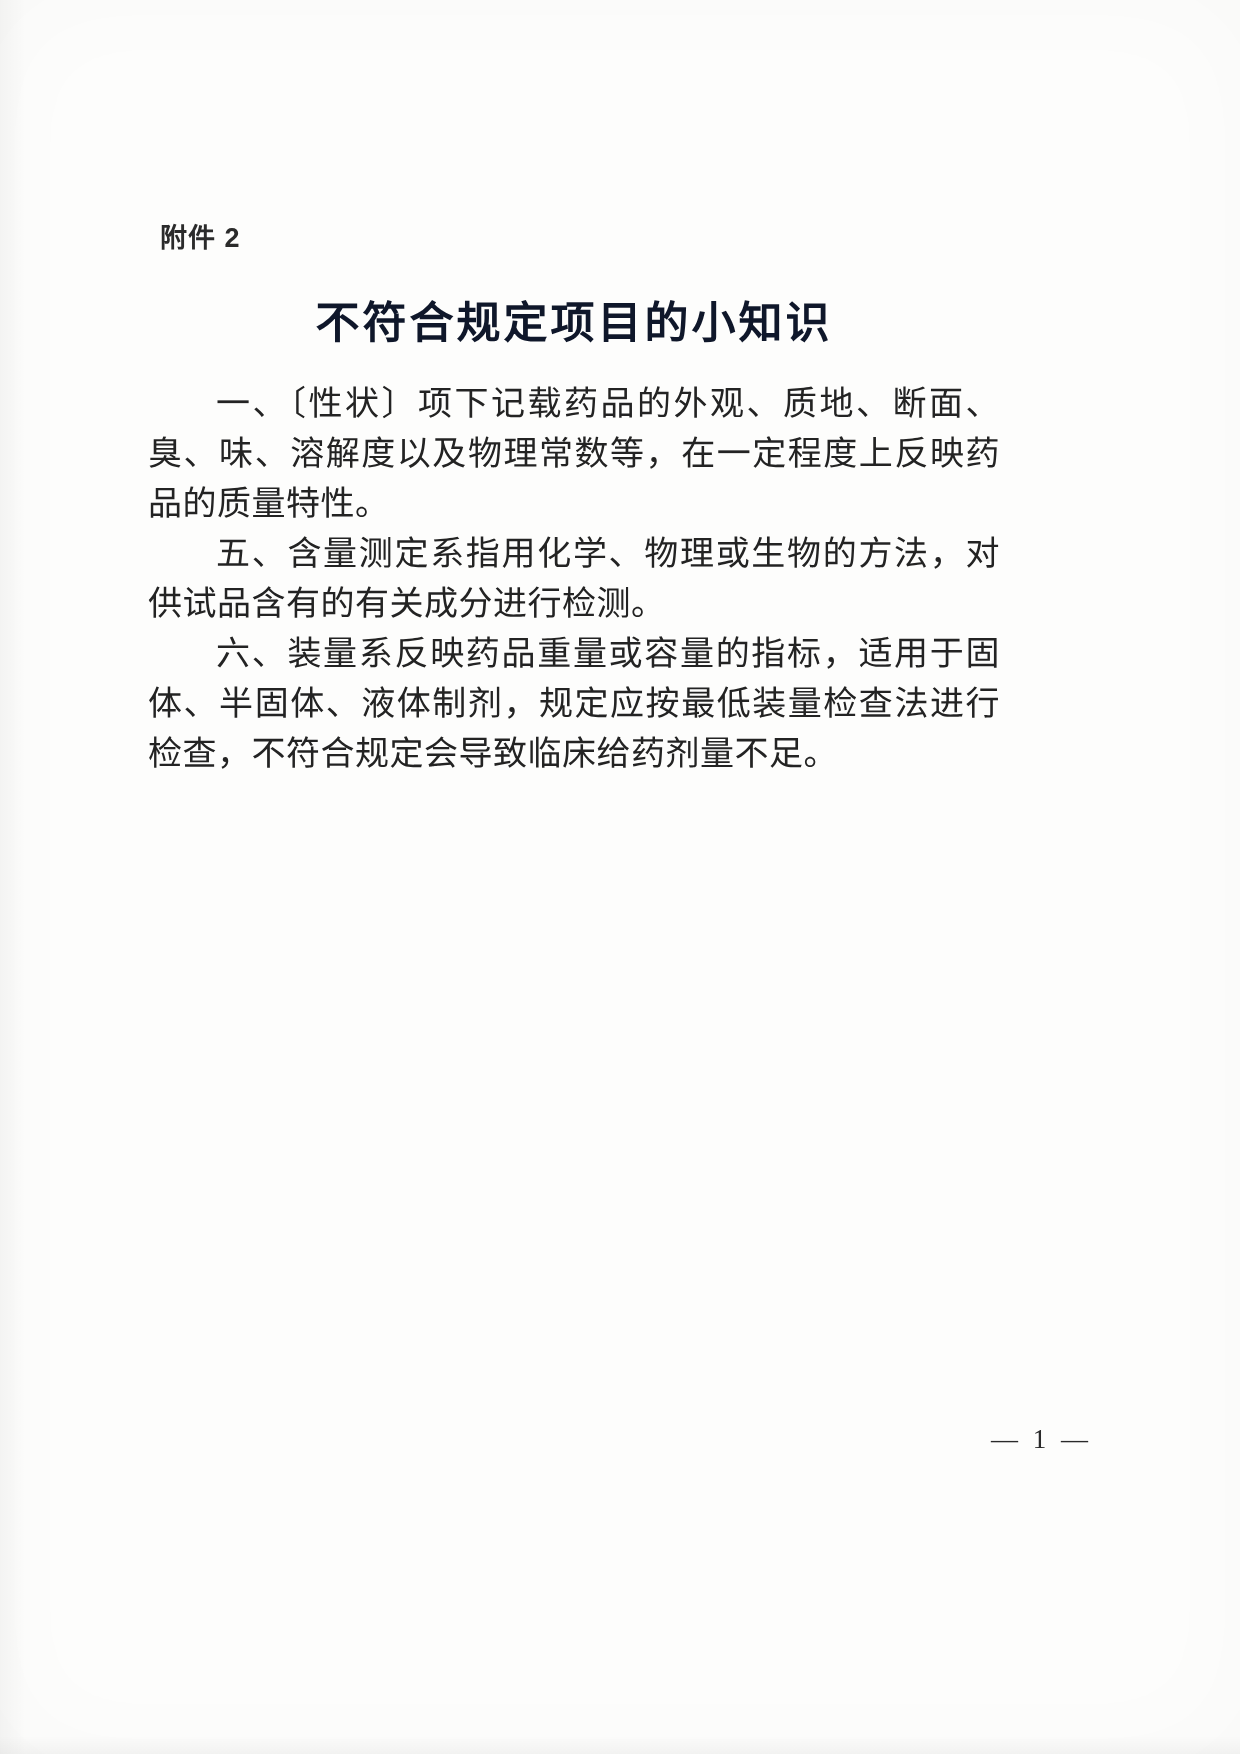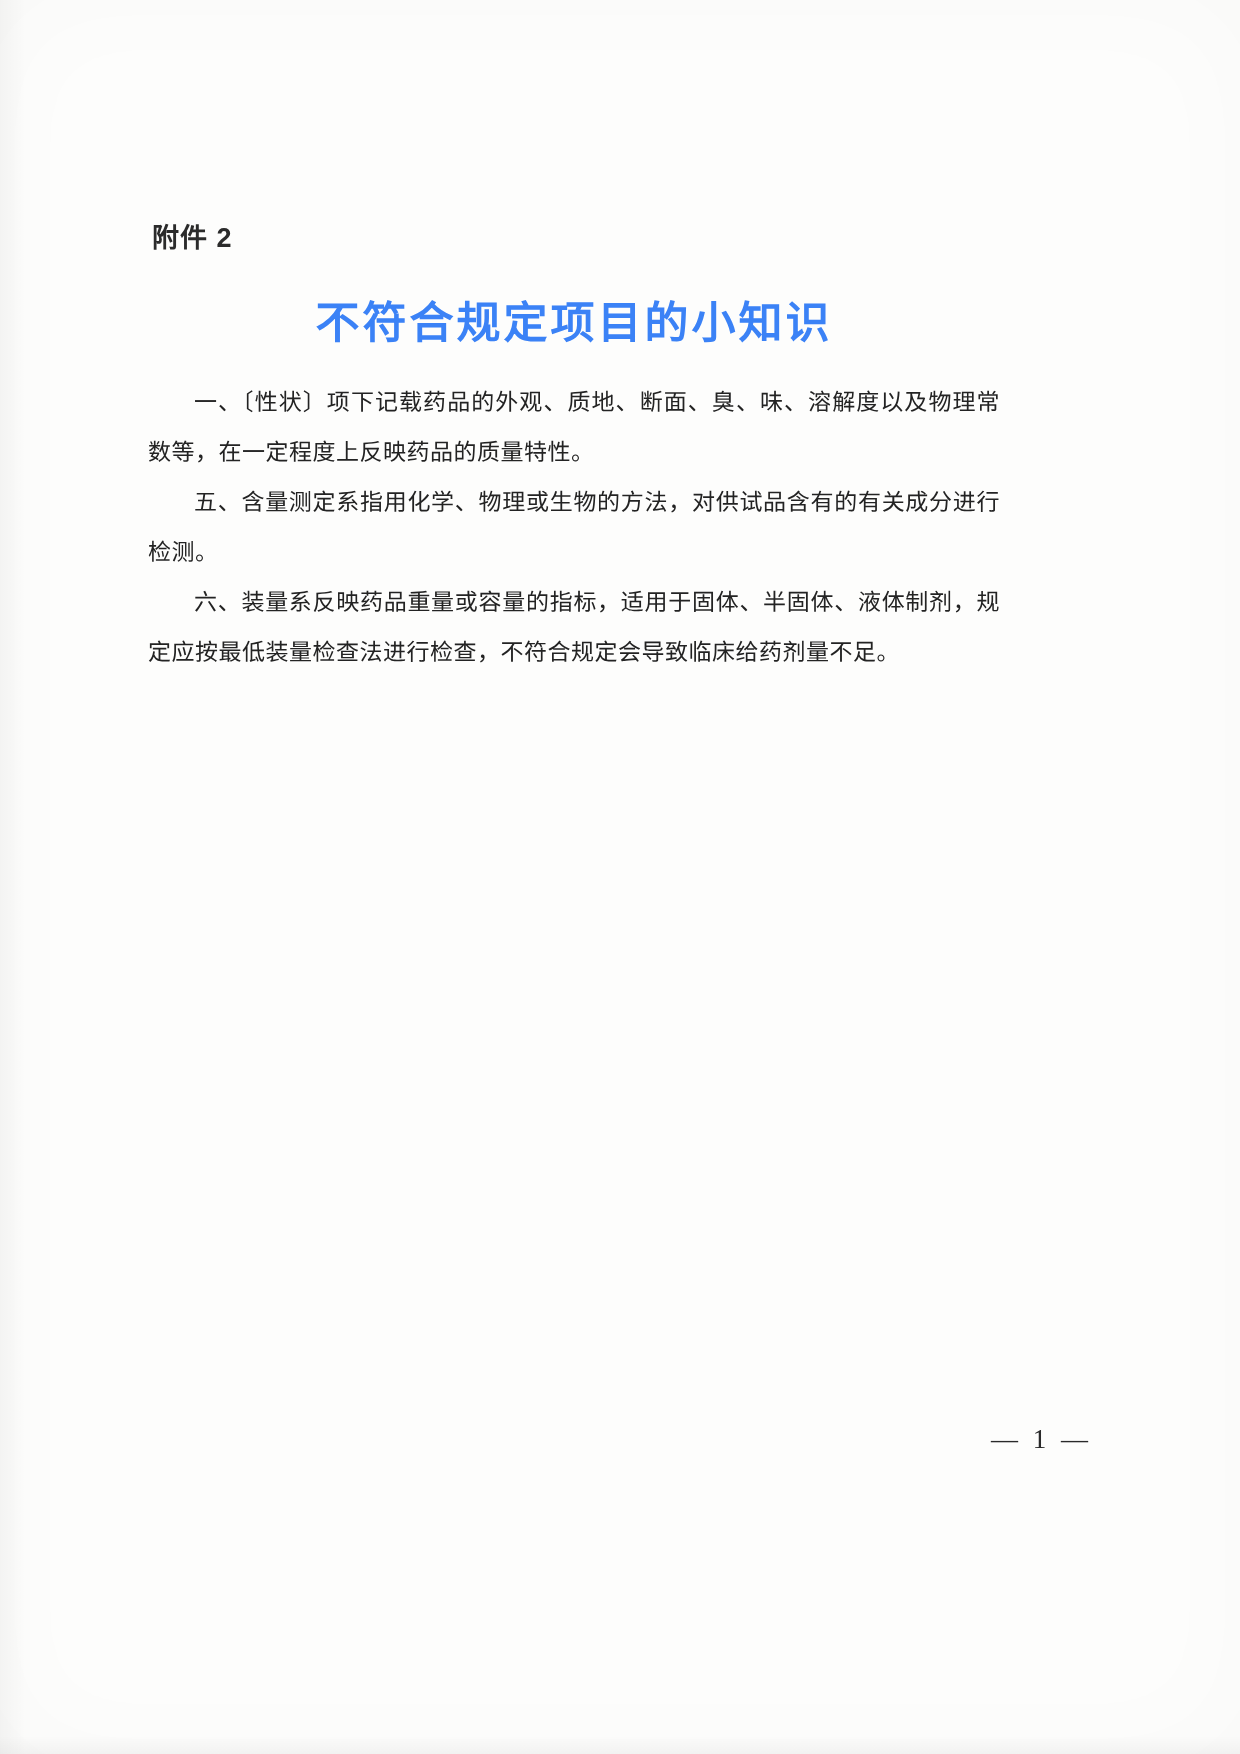--- a/index.html
+++ b/index.html
@@ -45,55 +45,55 @@
   .content {
     position: absolute;
     left: 148px;
     top: 0;
     width: 852px;
   }
 
   
   .attachment-label {
     position: absolute;
-    left: 4px;
+    left: 12px;
     top: 216px;
     font-family: "Liberation Sans", "DejaVu Sans", sans-serif;
     font-weight: 700;
     font-size: 27px;
     letter-spacing: 1px;
     color: #2b2b2b;
   }
 
   
   .doc-title {
     position: absolute;
     left: 0;
     top: 258px;
     width: 852px;
     text-align: center;
     font-family: "Liberation Serif", "DejaVu Serif", serif;
     font-weight: 700;
     font-size: 44px;
     letter-spacing: 3px;
-    color: #3b82f6;
+    color: #0f172a;
     white-space: nowrap;
   }
 
   
   .body-block {
     position: absolute;
     left: 0;
     top: 378px;
     width: 852px;
   }
 
   .para {
-    font-family: Liberation Serif, serif;
-    font-size: 23px;
+    font-family: Liberation Sans, sans-serif;
+    font-size: 34px;
     line-height: 50px;
     color: #232323;
     text-align: justify;
     text-align-last: left;
     text-justify: inter-character;
     text-indent: 2em;
     margin: 0 0 0 0;
     letter-spacing: 0.5px;
     word-break: break-all;
   }

